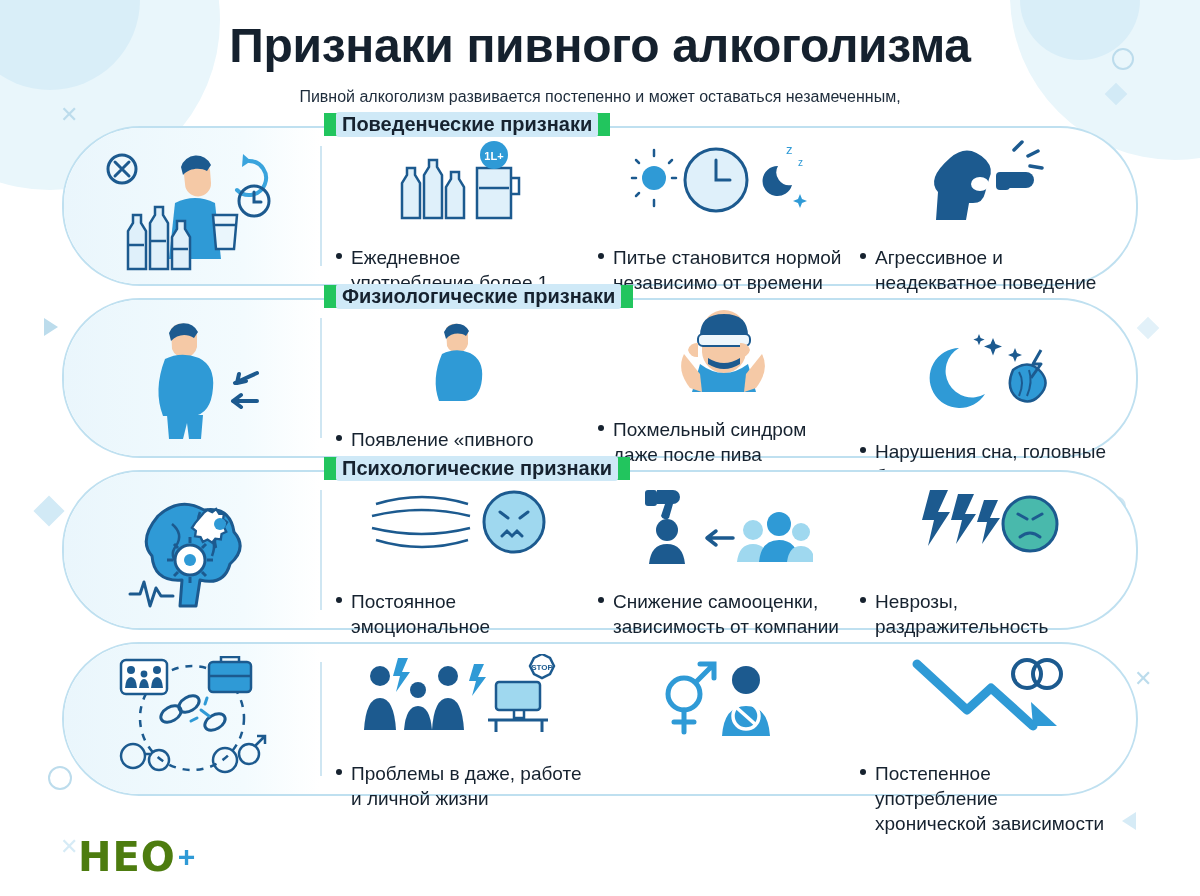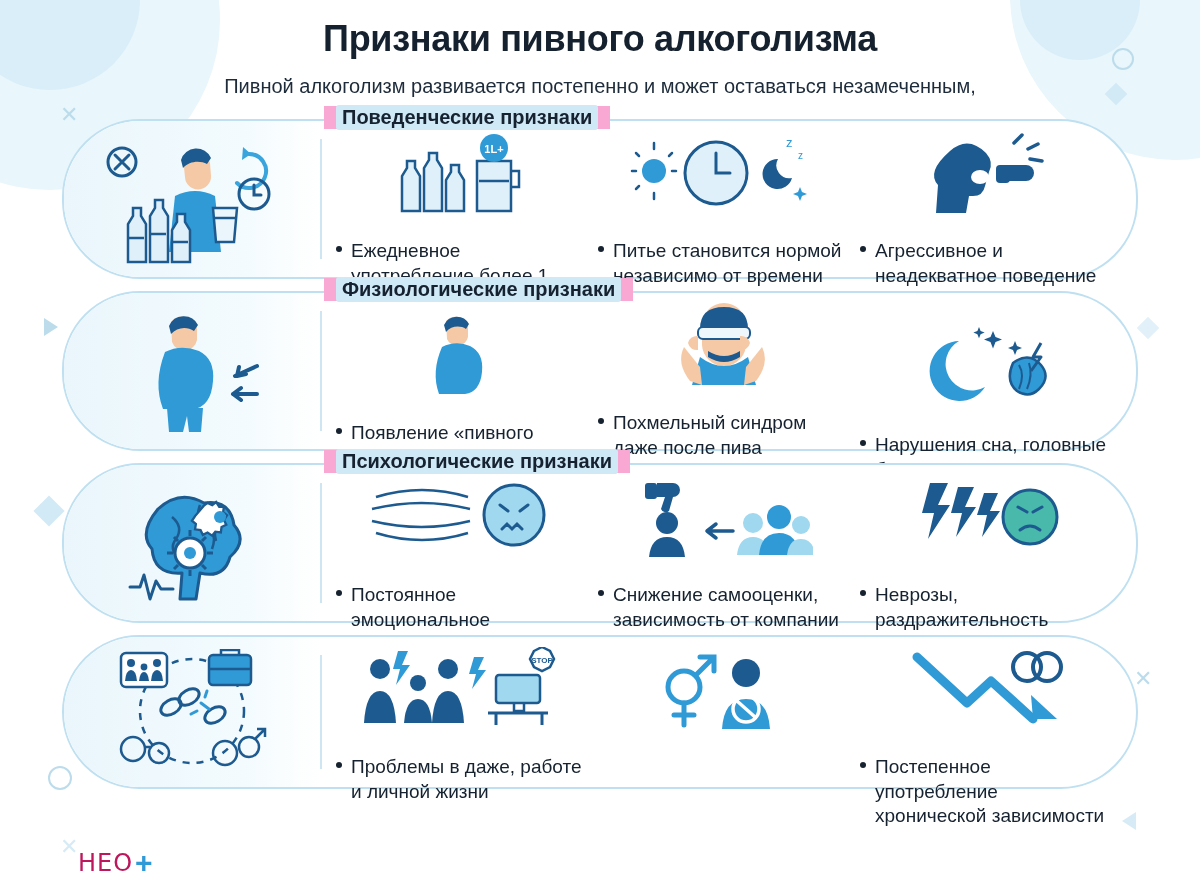--- a/index.html
+++ b/index.html
@@ -70,46 +70,46 @@
     position: absolute; color: #bcdcec; font-size: 22px; line-height: 1;
     font-family: "Liberation Sans", sans-serif; font-weight: 300;
   }
   .xmark.x1 { left: 60px;  top: 104px; }
   .xmark.x2 { left: 1134px; top: 668px; }
   .xmark.x3 { left: 60px;  top: 836px; color: #d6ebf6;}
 
   
   .header { position: relative; text-align: center; padding-top: 18px; }
   .title {
-    font-size: 36px; font-weight: bold; color: #15212e;
+    font-size: 48px; font-weight: bold; color: #15212e;
     letter-spacing: -0.3px; margin: 0;
   }
   .subtitle {
     margin: 12px auto 0; width: 900px;
-    font-size: 20px; color: #1d2b3a; line-height: 1.45;
+    font-size: 16px; color: #1d2b3a; line-height: 1.45;
   }
 
   
   .sections { position: relative; margin-top: 18px; }
   .section {
     position: relative;
     margin: 0 62px 12px 62px;
     height: 156px;
     border: 2px solid #bfe0f0;
     border-radius: 78px;
     background: #ffffff;
     display: flex;
     align-items: stretch;
   }
   .section.s4 { height: 150px; }
   .sec-head {
     position: absolute;
     top: -15px;
     left: 260px;
-    background: #f9a8d4;
+    background: #22c55e;
     padding: 0 12px;
     font-size: 20px;
     font-weight: bold;
     color: #16222f;
     white-space: nowrap;
   }
   .sec-head .hl {
     background: #cfe9f7;
     padding: 1px 6px 2px 6px;
     border-radius: 3px;
@@ -151,21 +151,21 @@
     background: #16222f;
   }
 
   
   .off-10 { padding-top: 14px; }
   .off-20 { padding-top: 26px; }
 
   
   .footer { position: absolute; left: 78px; bottom: 16px; display: flex; align-items: center; }
   .logo-text {
-    font-size: 24px; font-weight: normal; color: #be185d; letter-spacing: 1px;
+    font-size: 40px; font-weight: bold; color: #4d7c0f; letter-spacing: 1px;
     font-family: "DejaVu Sans", sans-serif;
   }
   .logo-plus { color: #2f9ad6; font-size: 30px; font-weight: bold; margin-left: 2px; }
 
   svg { display: block; }
 </style>
 </head>
 <body>
 
 <div class="bg-deco">

